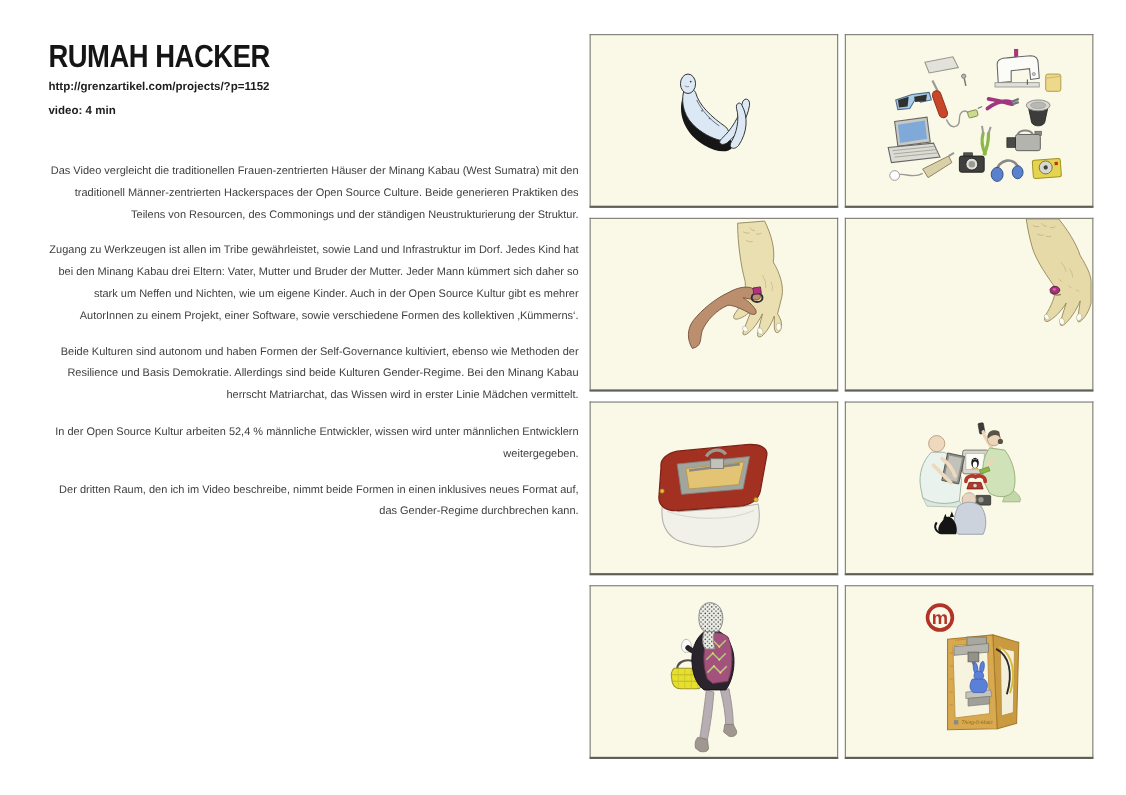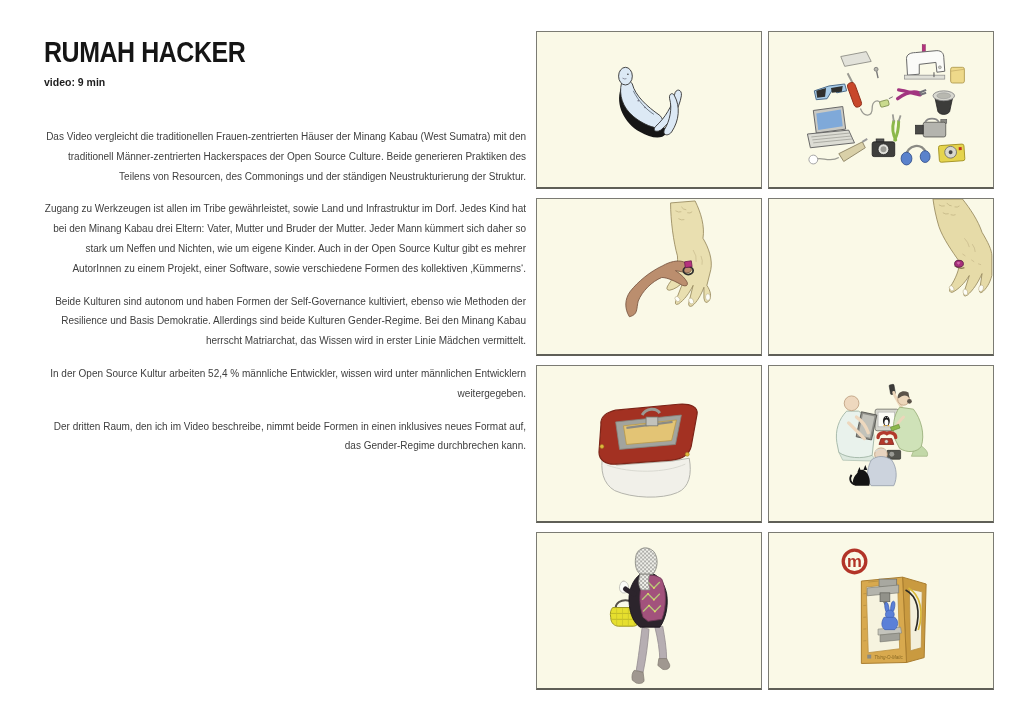--- a/index.html
+++ b/index.html
@@ -31,21 +31,22 @@
     border:1px solid #7b7b73;border-bottom-width:2px;border-bottom-color:#5f5f57;
     overflow:hidden;
   }
   .panel svg{display:block;width:100%;height:100%;}
 </style>
 </head>
 <body>
 
 <div class="text-col">
   <h1 class="title">RUMAH HACKER</h1>
-  <p class="videoinfo">video: 9 min</p>
+  <p class="url">http://grenzartikel.com/projects/?p=1152</p>
+  <p class="videoinfo">video: 4 min</p>
   <div class="paragraphs">
     <p class="para">Das Video vergleicht die traditionellen Frauen-zentrierten Häuser der Minang Kabau (West Sumatra) mit den traditionell Männer-zentrierten Hackerspaces der Open Source Culture. Beide generieren Praktiken des Teilens von Resourcen, des Commonings und der ständigen Neustrukturierung der Struktur.</p>
     <p class="para">Zugang zu Werkzeugen ist allen im Tribe gewährleistet, sowie Land und Infrastruktur im Dorf. Jedes Kind hat bei den Minang Kabau drei Eltern: Vater, Mutter und Bruder der Mutter. Jeder Mann kümmert sich daher so stark um Neffen und Nichten, wie um eigene Kinder. Auch in der Open Source Kultur gibt es mehrer AutorInnen zu einem Projekt, einer Software, sowie verschiedene Formen des kollektiven ‚Kümmerns‘.</p>
     <p class="para">Beide Kulturen sind autonom und haben Formen der Self-Governance kultiviert, ebenso wie Methoden der Resilience und Basis Demokratie. Allerdings sind beide Kulturen Gender-Regime. Bei den Minang Kabau herrscht Matriarchat, das Wissen wird in erster Linie Mädchen vermittelt.</p>
     <p class="para">In der Open Source Kultur arbeiten 52,4 % männliche Entwickler, wissen wird unter männlichen Entwicklern weitergegeben.</p>
     <p class="para">Der dritten Raum, den ich im Video beschreibe, nimmt beide Formen in einen inklusives neues Format auf, das Gender-Regime durchbrechen kann.</p>
   </div>
 </div>
 
 <div class="gallery">

